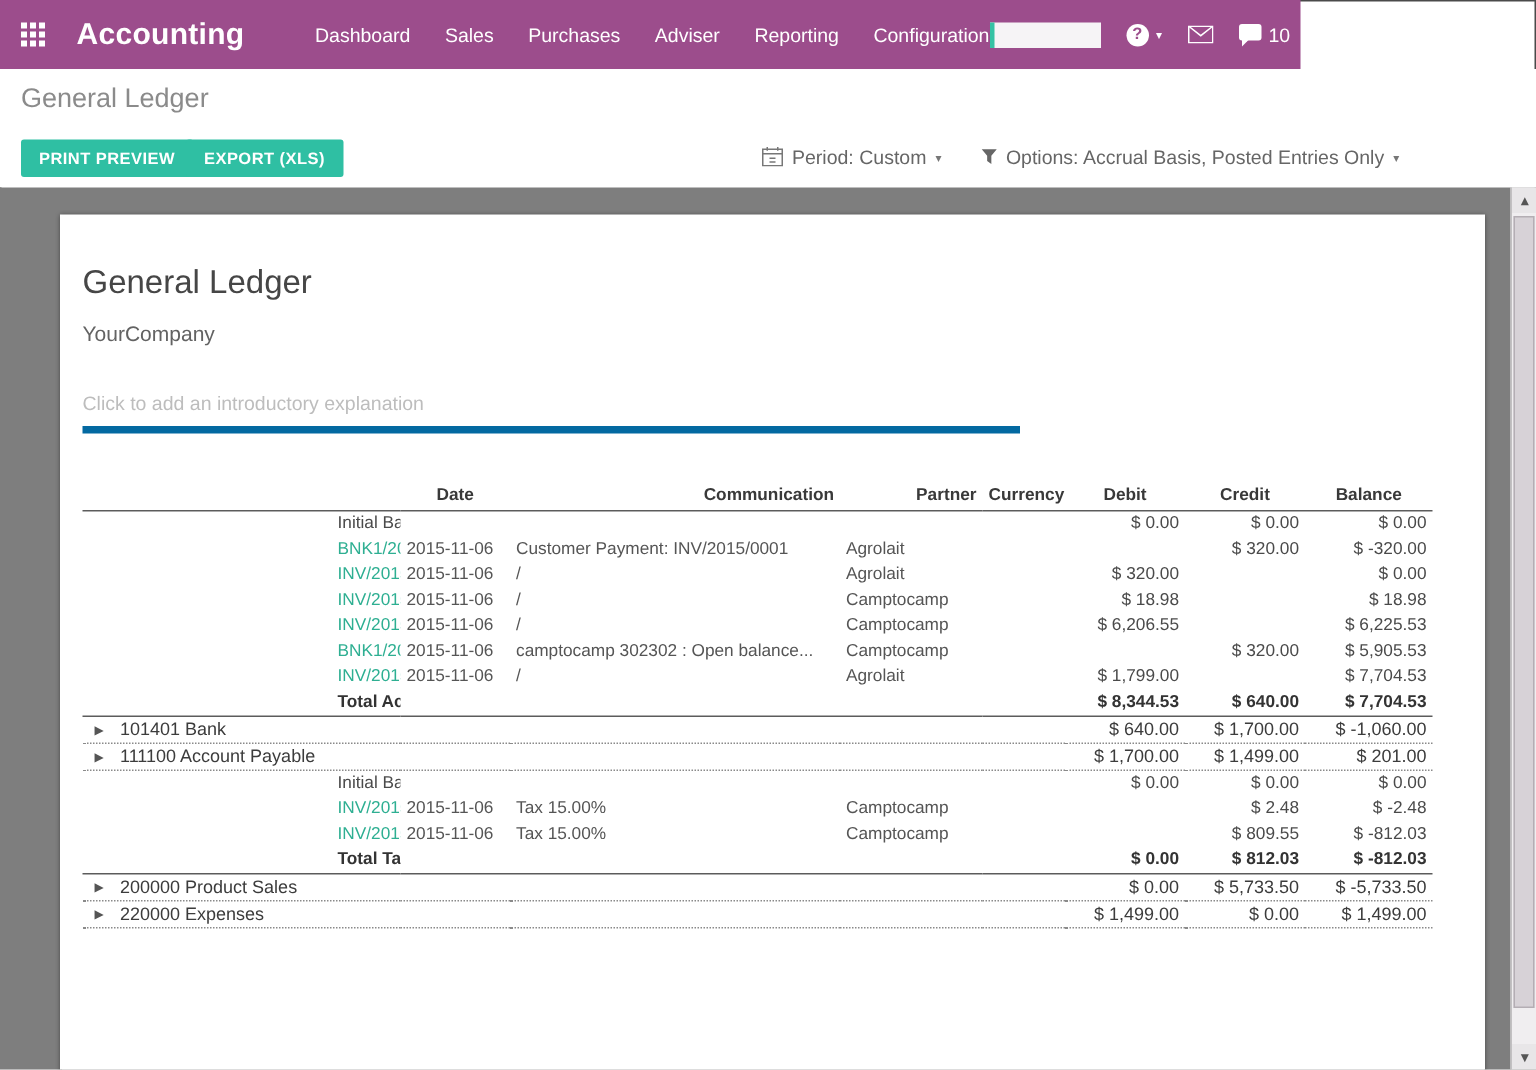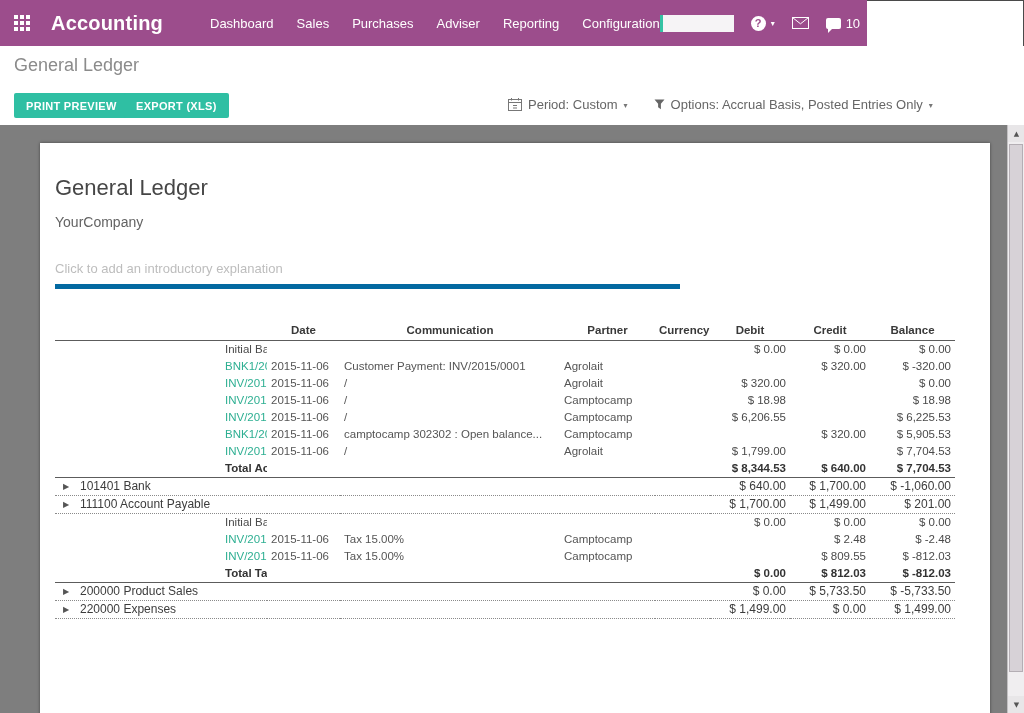--- a/index.html
+++ b/index.html
@@ -16,21 +16,21 @@
   .brand { margin-left:21px; font-size:20px; font-weight:bold; letter-spacing:.2px; cursor:pointer; }
   .nav-menu { display:flex; margin-left:47px; gap:23px; }
   .nav-menu .item { font-size:13px; color:#fff; cursor:pointer; white-space:nowrap; }
   .nav-right { margin-left:auto; margin-right:16px; display:flex; align-items:center; gap:17px; }
   .user-box { width:74px; height:17px; background:#f6f4f6; border-left:3px solid #35c2a4; cursor:pointer; }
   .help-menu { display:flex; align-items:center; gap:5px; cursor:pointer; }
   .help-circle { width:15px; height:15px; border-radius:50%; background:#fff; color:var(--navbar);
                  font-size:11px; font-weight:bold; display:flex; align-items:center; justify-content:center; }
   .nav-caret { font-size:8px; color:#fff; font-family:"DejaVu Sans",sans-serif; }
   .envelope { display:block; cursor:pointer; }
-  .chat { display:flex; align-items:center; gap:5px; cursor:pointer; }
+  .chat { display:flex; gap:5px; cursor:pointer; }
   .bubble { width:15px; height:11px; background:#fff; border-radius:2px; position:relative; }
   .bubble:after { content:""; position:absolute; left:2px; bottom:-4px;
                   border:3px solid transparent; border-top-color:#fff; border-left-color:#fff; }
   .chat-count { font-size:13px; color:#fff; }
 
   
   .breadcrumb-bar { position:absolute; top:46px; left:0; width:1024px; height:38px; background:#fff; }
   .breadcrumb-bar .crumb { position:absolute; left:14px; top:9px; font-size:18px; color:#8b8b8b; }
   .control-bar { position:absolute; top:84px; left:0; width:1024px; height:41px; background:#fff; }
   .btn { position:absolute; top:9px; height:25px; border:none; border-radius:2px;
@@ -48,21 +48,21 @@
            box-shadow:0 0 3px rgba(0,0,0,.45); padding:32px 0 0 15px; }
   .report-title { font-size:22px; color:#464646; font-weight:normal; }
   .company { margin-top:13px; font-size:14px; color:#636363; }
   .intro { margin-top:31px; width:625px; font-size:13px; color:#bdbdbd;
            border-bottom:5px solid #0369a1; padding-bottom:8px; cursor:text; }
 
   
   table.ledger { margin-top:33px; width:900px; border-collapse:collapse; table-layout:fixed;
                  font-size:11.5px; color:#4a4a4a; }
   .ledger th { font-weight:bold; color:#393939; padding:2px 4px 4px; border-bottom:1px solid #5c5c5c; }
-  .ledger th.l { text-align:center; } .ledger th.c { text-align:center; } .ledger th.r { text-align:center;margin-top:16px; }
+  .ledger th.l { text-align:right; } .ledger th.c { text-align:center; } .ledger th.r { text-align:center;margin-top:16px; }
   .ledger td { padding:2px 4px; height:17px; line-height:13px; white-space:nowrap; overflow:hidden; }
   .ledger td.num { text-align:right; }
   tr.row-account td { border-top:1px dotted #8a8a8a; border-bottom:1px dotted #8a8a8a;
                       color:#3c3c3c; font-size:12px; }
   tr.row-account td:first-child { cursor:pointer; }
   .acct-caret { display:inline-block; width:21px; padding-left:4px; font-size:8px; color:#555;
                 font-family:"DejaVu Sans",sans-serif; vertical-align:1px; }
   td.indent { padding-left:170px; }
   tr.row-total td { font-weight:bold; color:#333; border-bottom:1px solid #5c5c5c; }
   a.move-link { color:var(--link); text-decoration:none; cursor:pointer; }

